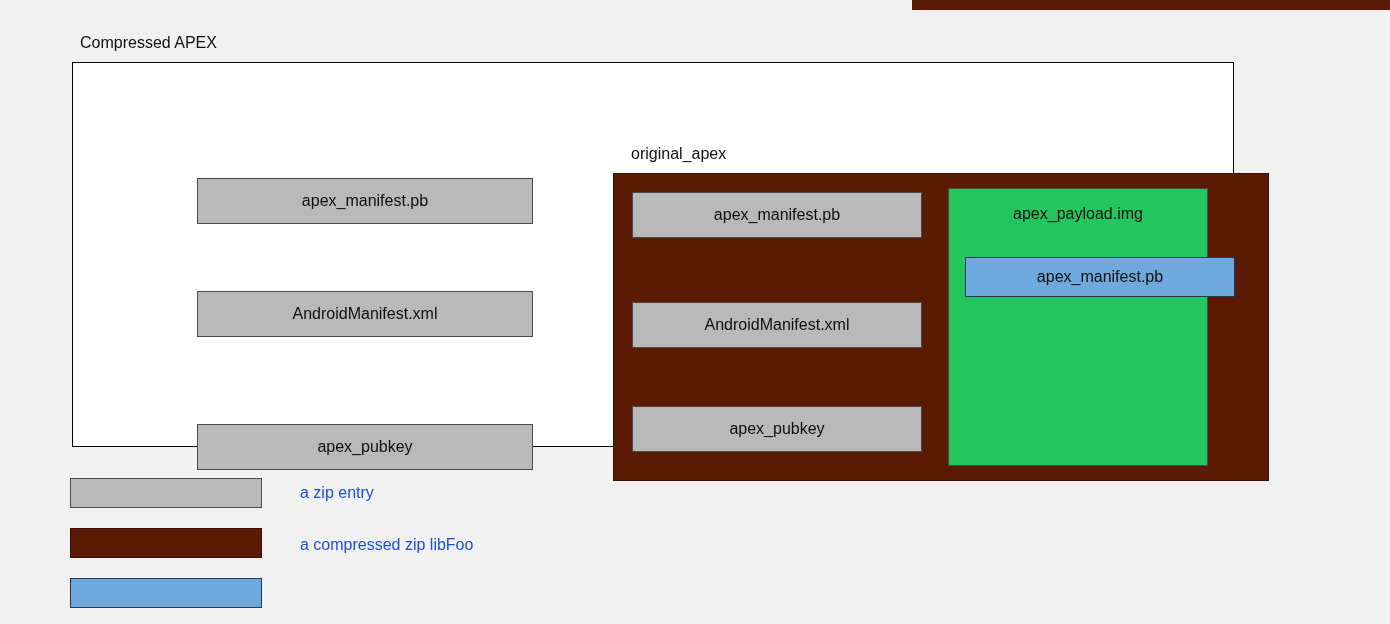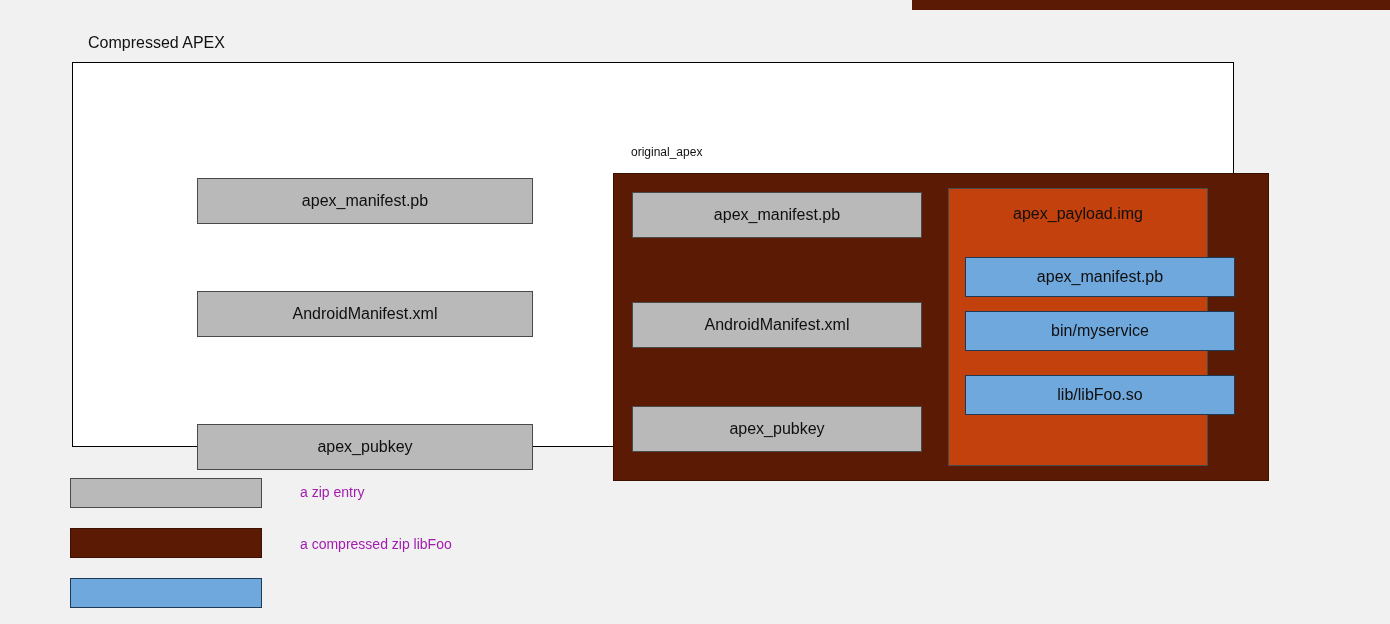--- a/index.html
+++ b/index.html
@@ -16,21 +16,21 @@
     overflow: hidden;
     color: #111;
   }
   .top-crop-bar {
     position: absolute;
     left: 912px; top: 0; width: 478px; height: 10px;
     background: #5b1a04;
   }
   .diagram-title {
     position: absolute;
-    left: 88px; top: 34px;
+    left: 80px; top: 34px;
     font-size: 16px;
     color: #111;
   }
   .outer-box {
     position: absolute;
     left: 72px; top: 62px;
     width: 1160px; height: 383px;
     background: #ffffff;
     border: 1px solid #000;
   }
@@ -46,41 +46,41 @@
     box-sizing: border-box;
   }
   .left-entry { left: 124px; width: 336px; height: 46px; }
   .left-entry-0 { top: 115px; }
   .left-entry-1 { top: 228px; }
   .left-entry-2 { top: 361px; }
 
   .original-apex-label {
     position: absolute;
     left: 558px; top: 82px;
-    font-size: 12px;
+    font-size: 16px;
     color: #111;
   }
   .maroon-box {
     position: absolute;
     left: 540px; top: 110px;
     width: 656px; height: 308px;
     background: #5b1a04;
     border: 1px solid #3c1102;
     box-sizing: border-box;
   }
   .inner-entry { left: 18px; width: 290px; height: 46px; }
   .inner-entry-0 { top: 18px; }
   .inner-entry-1 { top: 128px; }
   .inner-entry-2 { top: 232px; }
 
   .payload-box {
     position: absolute;
     left: 334px; top: 14px;
     width: 260px; height: 278px;
-    background: #c2410c;
+    background: #22c55e;
     border: 1px solid #4a4a4a;
     box-sizing: border-box;
   }
   .payload-label {
     position: absolute;
     left: 0; top: 16px; width: 100%;
     text-align: center;
     font-size: 16px;
     color: #0f0f0f;
   }
@@ -106,22 +106,22 @@
     width: 192px; height: 30px;
     box-sizing: border-box;
   }
   .legend-swatch-gray   { top: 478px; background: #b9b9b9; border: 1px solid #4a4a4a; }
   .legend-swatch-maroon { top: 528px; background: #5b1a04; border: 1px solid #3c1102; }
   .legend-swatch-blue   { top: 578px; background: #6fa8dc; border: 1px solid #1f3a57; }
 
   .legend-label {
     position: absolute;
     left: 300px;
-    font-size: 14px;
-    color: #a21caf;
+    font-size: 16px;
+    color: #1d4ed8;
   }
   .legend-label-0 { top: 484px; }
   .legend-label-1 { top: 536px; }
   .legend-label-2 { top: 588px; }
 </style>
 </head>
 <body>
 
 <div class="stage">
 
@@ -154,26 +154,20 @@
       <div class="gray-box inner-entry inner-entry-2">
         <span>apex_pubkey</span>
       </div>
 
       <div class="payload-box">
         <div class="payload-label">apex_payload.img</div>
 
         <div class="blue-box blue-box-0">
           <span>apex_manifest.pb</span>
         </div>
-        <div class="blue-box blue-box-1">
-          <span>bin/myservice</span>
-        </div>
-        <div class="blue-box blue-box-2">
-          <span>lib/libFoo.so</span>
-        </div>
       </div>
 
     </div>
 
   </div>
 
   <div class="legend-swatch legend-swatch-gray"></div>
   <div class="legend-label legend-label-0">a zip entry</div>
 
   <div class="legend-swatch legend-swatch-maroon"></div>

